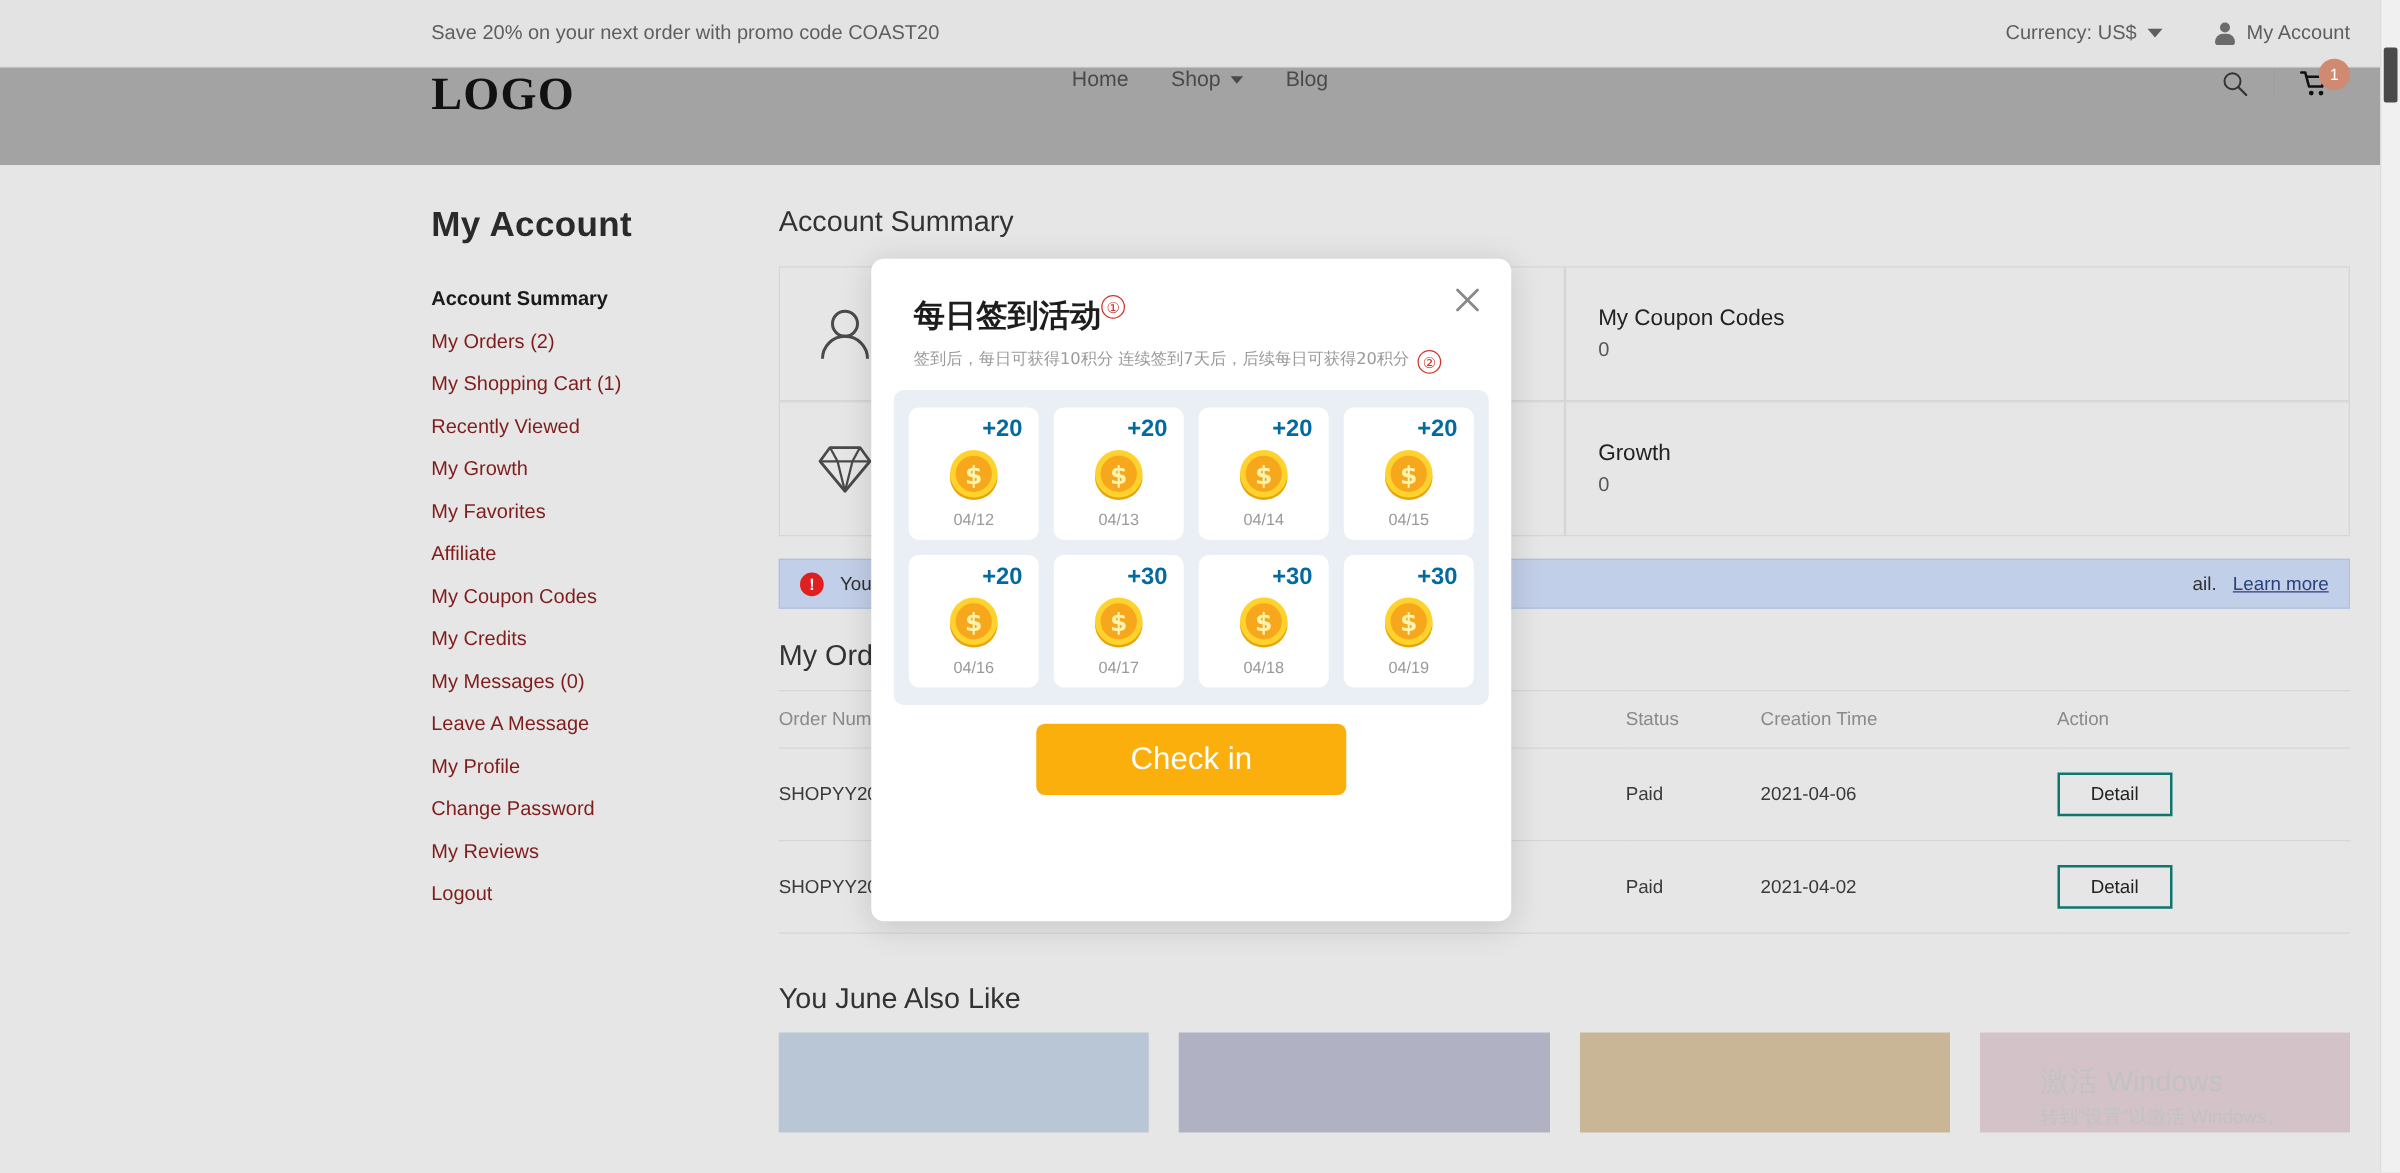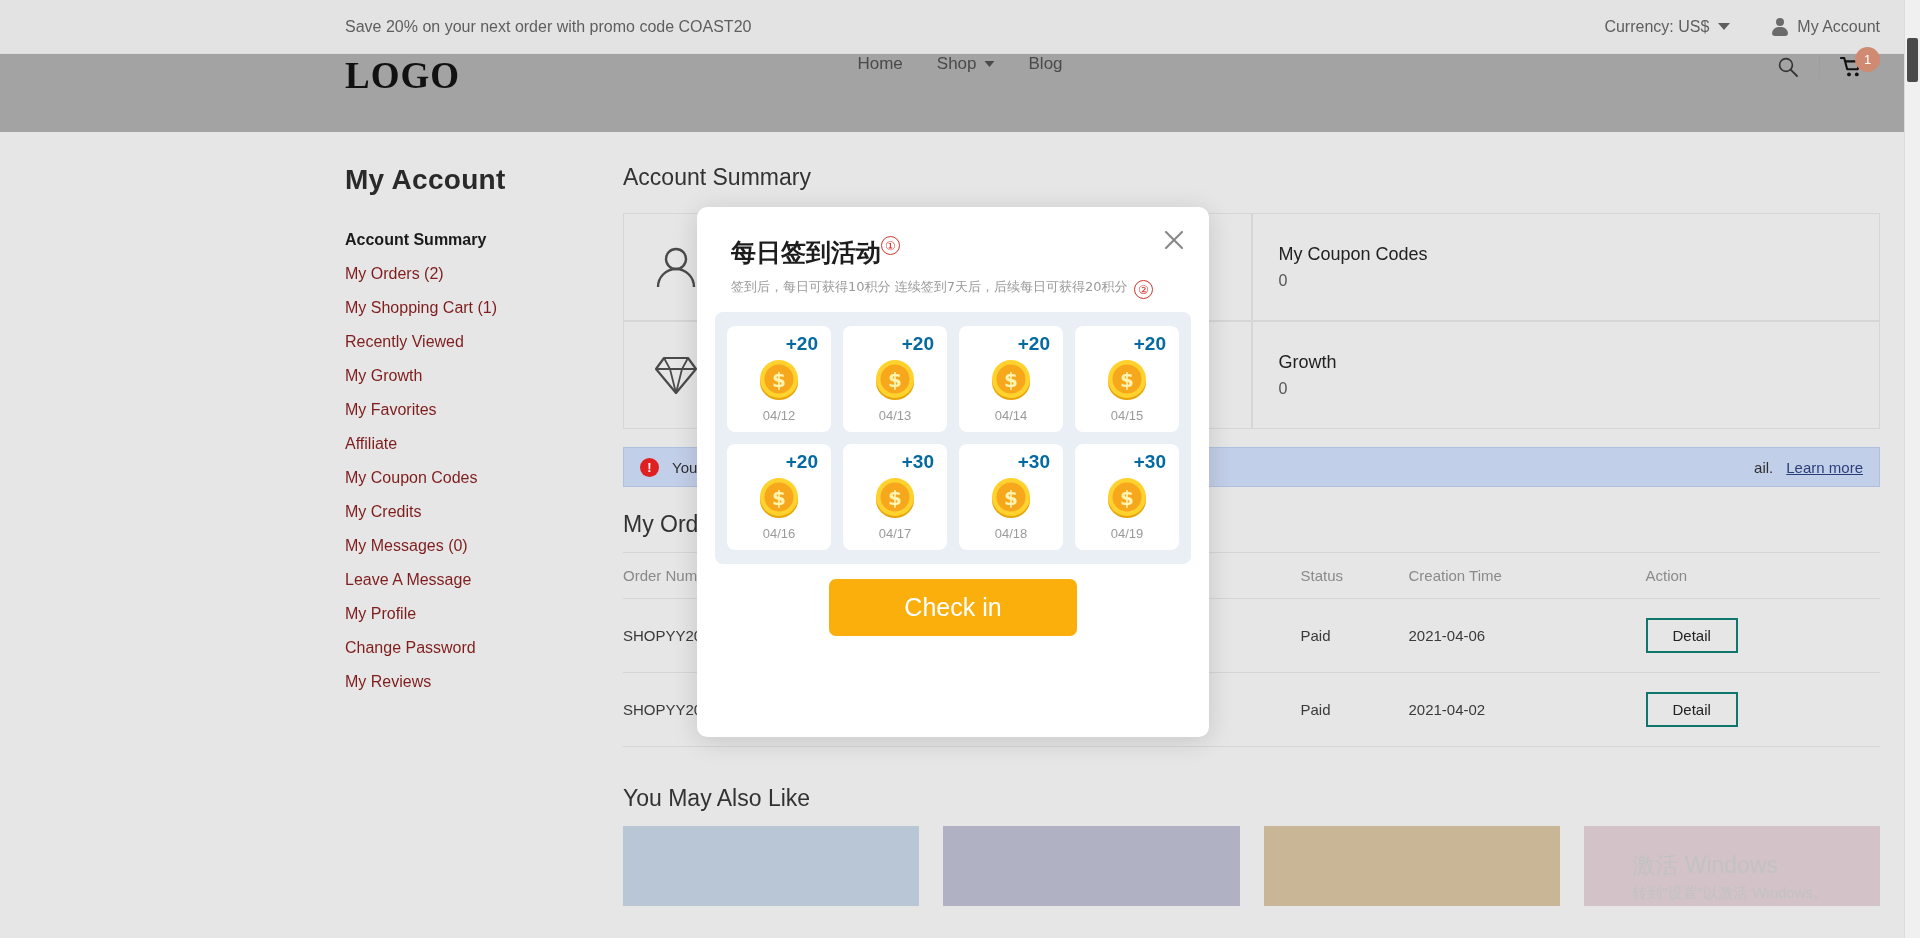--- a/index.html
+++ b/index.html
@@ -279,20 +279,21 @@
       <div class="sidebar-item">My Growth</div>
       <div class="sidebar-item">My Favorites</div>
       <div class="sidebar-item">Affiliate</div>
       <div class="sidebar-item">My Coupon Codes</div>
       <div class="sidebar-item">My Credits</div>
       <div class="sidebar-item">My Messages (0)</div>
       <div class="sidebar-item">Leave A Message</div>
       <div class="sidebar-item">My Profile</div>
       <div class="sidebar-item">Change Password</div>
       <div class="sidebar-item">My Reviews</div>
+      <div class="sidebar-item">Logout</div>
     </div>
 
     <div class="main">
       <div class="main-title">Account Summary</div>
 
       <div class="panel-grid">
         <div class="panel">
           <div class="panel-icon">
             <svg width="52" height="52" viewBox="0 0 52 52">
               <circle cx="26" cy="18" r="10" fill="none" stroke="#4a4a4a" stroke-width="2.4"></circle>
@@ -364,21 +365,21 @@
             <td>27.93 US$</td>
             <td class="st-paid">Paid</td>
             <td>2021-04-02</td>
             <td>
               <button class="detail-btn">Detail</button>
             </td>
           </tr>
         </tbody>
       </table>
 
-      <div class="also-title">You May Also Like</div>
+      <div class="also-title">You June Also Like</div>
       <div class="also-grid">
         <div class="also-card" style="background:#b9c6d6"></div>
         <div class="also-card" style="background:#b0b2c4"></div>
         <div class="also-card" style="background:#c8b696"></div>
         <div class="also-card" style="background:#d3c3c8"></div>
       </div>
     </div>
   </div>
 
   <div class="overlay">

